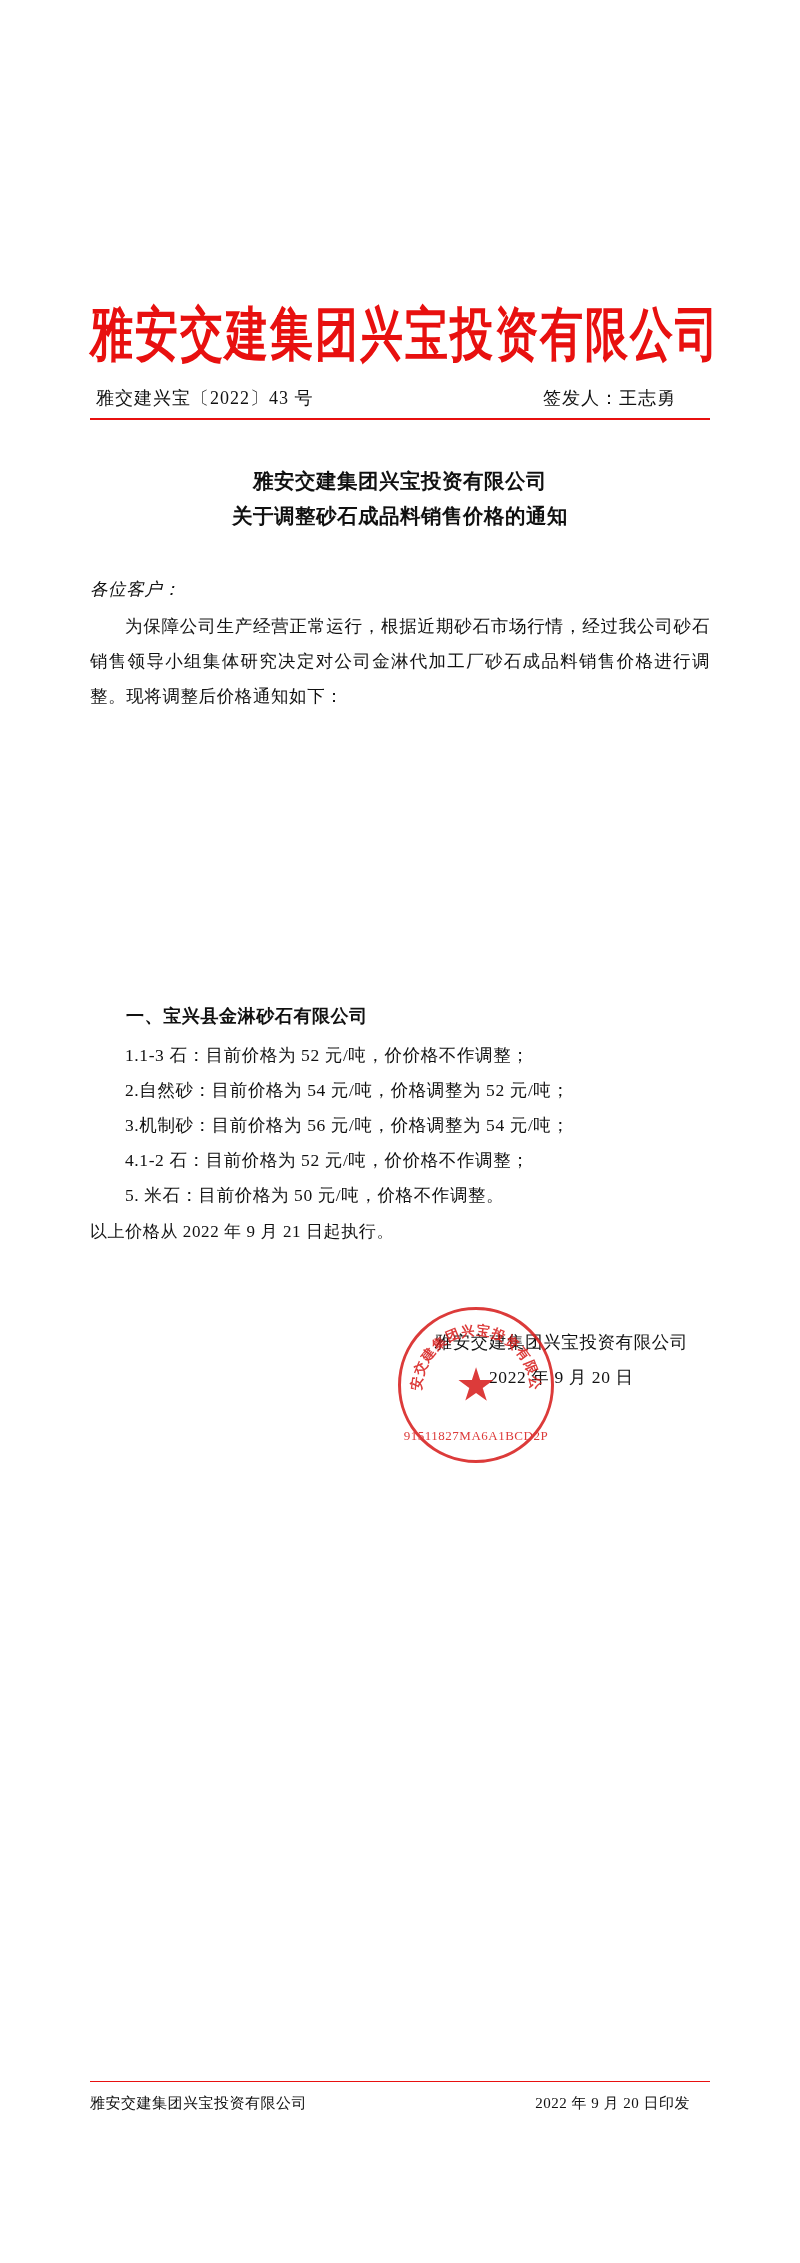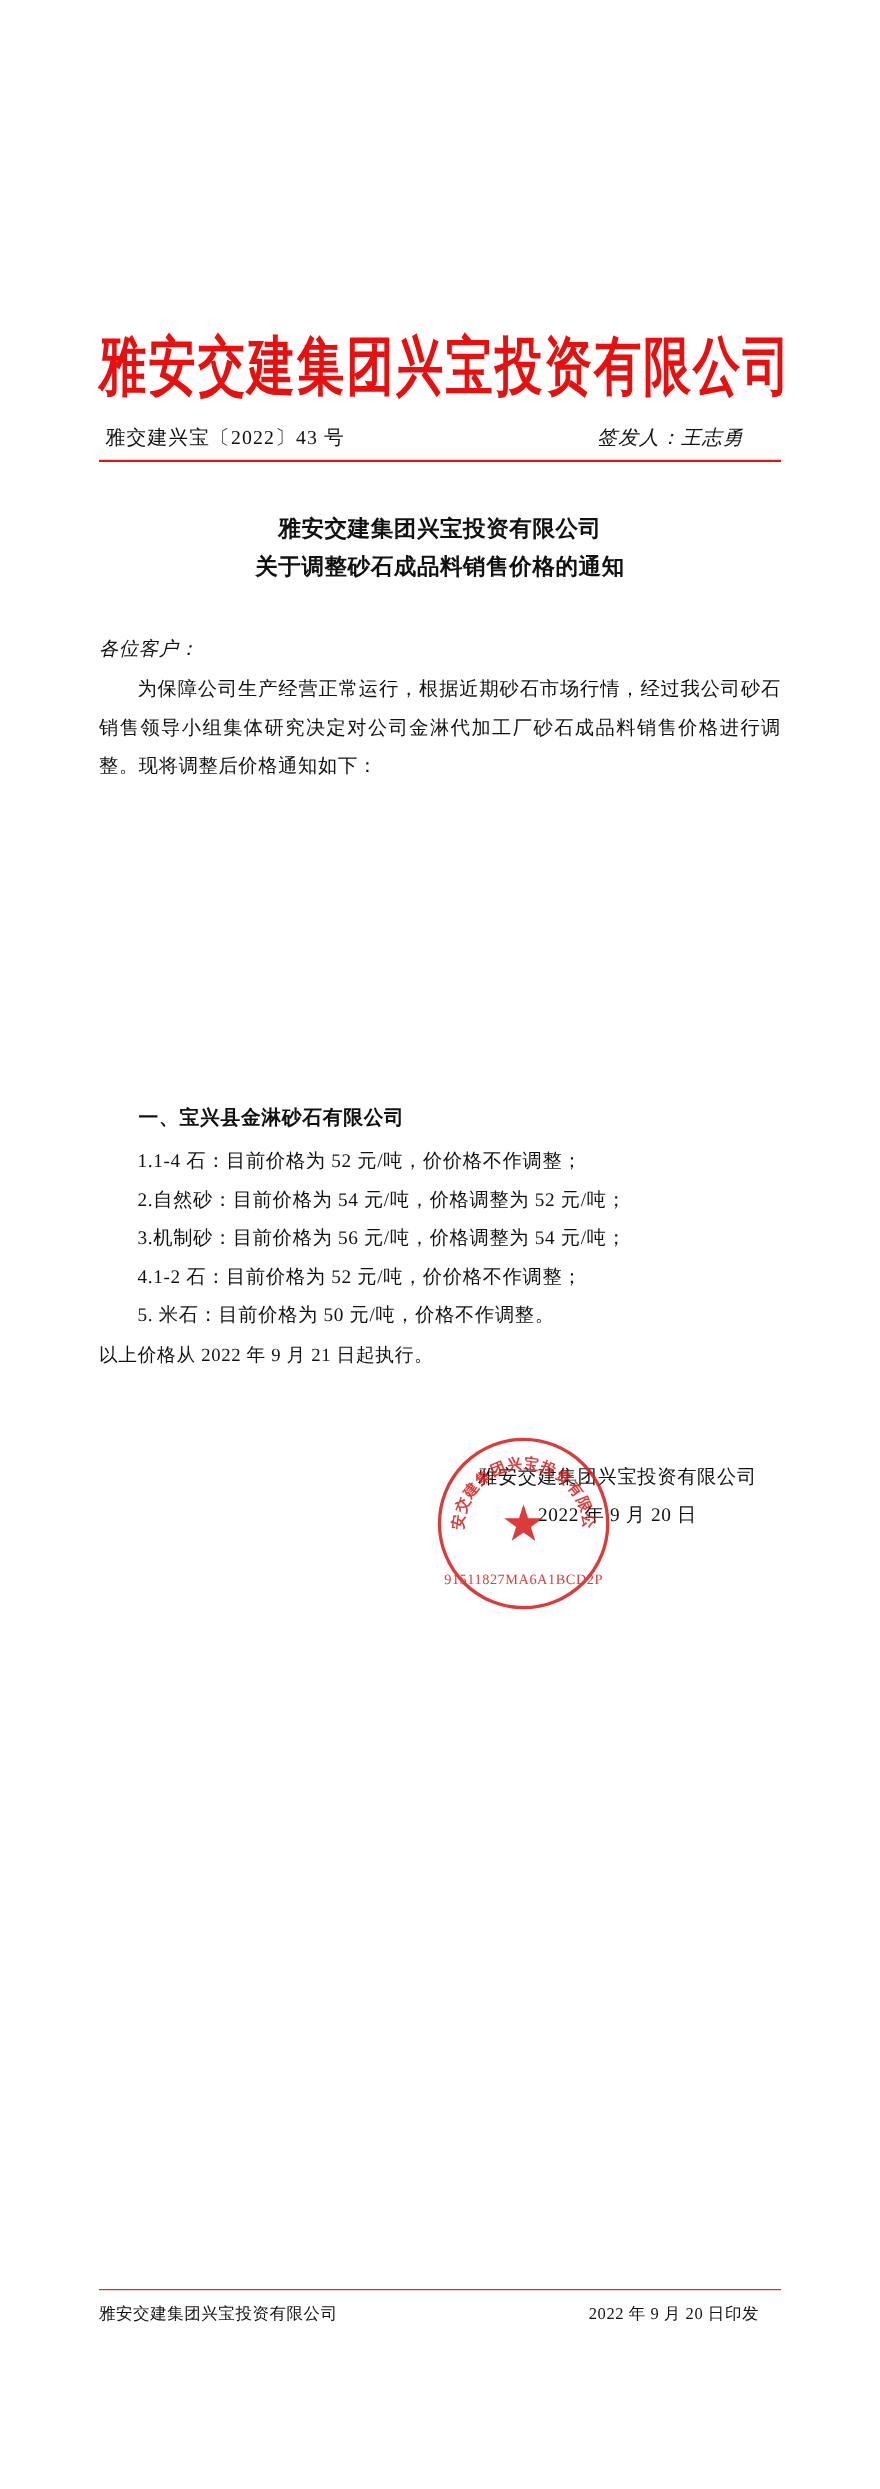--- a/index.html
+++ b/index.html
@@ -44,21 +44,21 @@
   }
   .meta-row {
     display: flex;
     justify-content: space-between;
     align-items: flex-end;
     font-size: 18px;
     letter-spacing: 1px;
     padding: 0 6px 8px 6px;
   }
   .meta-left { white-space: nowrap; }
-  .meta-right { white-space: nowrap; padding-right: 28px; font-style: italic; }
+  .meta-right { white-space: nowrap; padding-right: 28px; }
   .red-rule {
     height: 2px;
     background: #e8100f;
     width: 100%;
     margin-bottom: 44px;
   }
   .doc-heading {
     text-align: center;
     font-weight: bold;
     font-size: 20.5px;
@@ -210,21 +210,21 @@
     </div>
 
     <div class="salutation">各位客户：</div>
 
     <div class="body-para">为保障公司生产经营正常运行，根据近期砂石市场行情，经过我公司砂石销售领导小组集体研究决定对公司金淋代加工厂砂石成品料销售价格进行调整。现将调整后价格通知如下：</div>
 
     <div class="spacer-gap"></div>
 
     <div class="section-title">一、宝兴县金淋砂石有限公司</div>
 
-    <div class="price-line">1.1-4 石：目前价格为 52 元/吨，价价格不作调整；</div>
+    <div class="price-line">1.1-3 石：目前价格为 52 元/吨，价价格不作调整；</div>
     <div class="price-line">2.自然砂：目前价格为 54 元/吨，价格调整为 52 元/吨；</div>
     <div class="price-line">3.机制砂：目前价格为 56 元/吨，价格调整为 54 元/吨；</div>
     <div class="price-line">4.1-2 石：目前价格为 52 元/吨，价价格不作调整；</div>
     <div class="price-line">5. 米石：目前价格为 50 元/吨，价格不作调整。</div>
 
     <div class="effective-line">以上价格从 2022 年 9 月 21 日起执行。</div>
 
     <div class="sign-block">
       <div class="sign-lines">
         <div>雅安交建集团兴宝投资有限公司</div>

